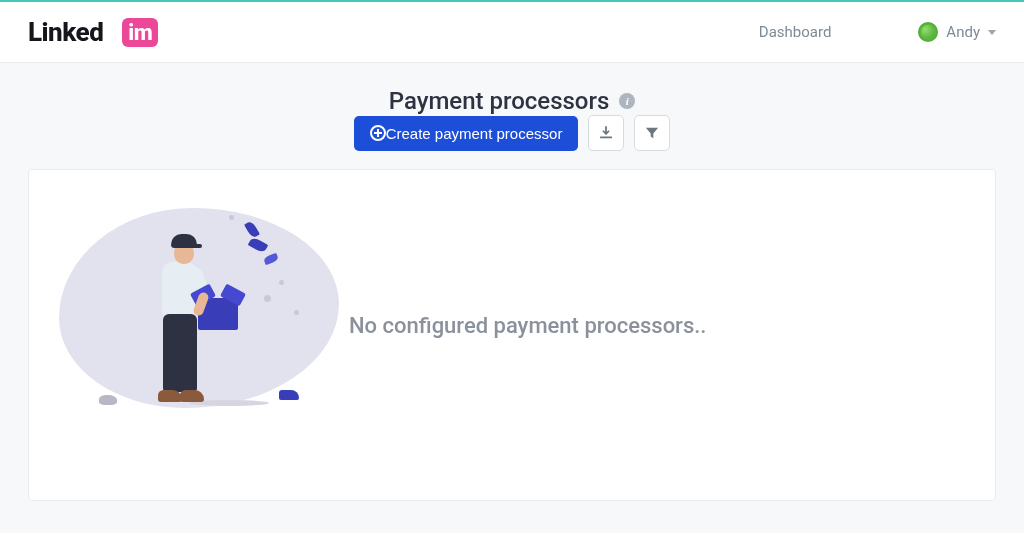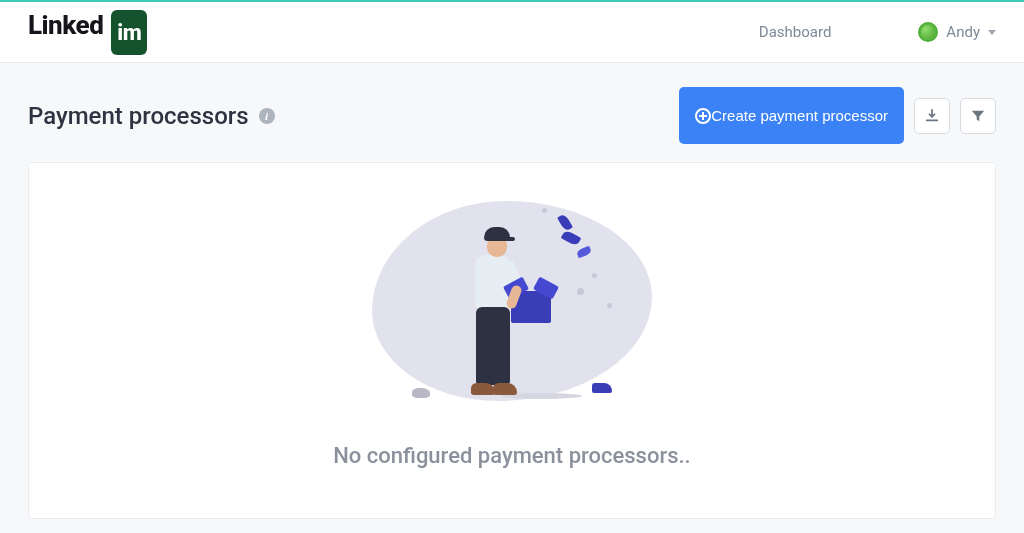--- a/index.html
+++ b/index.html
@@ -20,35 +20,35 @@
       height: 61px;
       background: #fff;
       border-bottom: 1px solid #e9ecef;
       display: flex;
       align-items: center;
       justify-content: space-between;
       padding: 0 28px;
     }
     .logo {
       display: flex;
-      align-items: flex-start;
-      gap: 8px;
+      align-items: flex-end;
+      gap: 19px;
     }
     .logo-text {
       font-weight: 800;
       font-size: 26px;
       color: #17151b;
       letter-spacing: -0.5px;
     }
     .logo-badge {
-      background: #14532d;
+      background: #ec4899;
       color: #fff;
       font-weight: 800;
       font-size: 22px;
-      padding: 10px 6px;
+      padding: 2px 6px;
       border-radius: 6px;
       letter-spacing: -0.5px;
     }
     .nav-right {
       display: flex;
       align-items: center;
       gap: 40px;
     }
     .nav-link {
       color: #7d8a97;
@@ -85,20 +85,21 @@
       border-top: 5px solid #9aa5b1;
     }
     .content {
       padding: 24px 28px;
     }
     .page-header {
       display: flex;
       align-items: center;
       justify-content: space-between;
       margin-bottom: 18px;
+      flex-direction: column;
     }
     .page-title-wrap {
       display: flex;
       align-items: center;
       gap: 10px;
     }
     .page-title {
       font-size: 24px;
       font-weight: 500;
       color: #2d3340;
@@ -115,24 +116,24 @@
       font-weight: bold;
       font-style: italic;
       font-family: Georgia, serif;
     }
     .actions {
       display: flex;
       align-items: center;
       gap: 10px;
     }
     .btn-primary {
-      background: #3b82f6;
+      background: #1d4ed8;
       color: #fff;
       border: none;
-      padding: 20px 16px;
+      padding: 9px 16px;
       border-radius: 5px;
       font-size: 15px;
       display: flex;
       align-items: center;
       cursor: pointer;
     }
     .btn-icon {
       width: 36px; height: 36px;
       background: #fff;
       border: 1px solid #d6dbe0;
@@ -155,21 +156,21 @@
       background: #fff;
     }
     .plus-circle::before { width: 8px; height: 2px; top: 5px; left: 2px; }
     .plus-circle::after { width: 2px; height: 8px; top: 2px; left: 5px; }
     .card {
       background: #fff;
       border: 1px solid #e9ecef;
       border-radius: 4px;
       padding: 30px 20px 50px;
       display: flex;
-      flex-direction: column;
+      flex-direction: row;
       align-items: center;
     }
     .illustration {
       width: 300px;
       height: 230px;
       position: relative;
       margin-bottom: 20px;
     }
     .empty-text {
       font-size: 22px;

